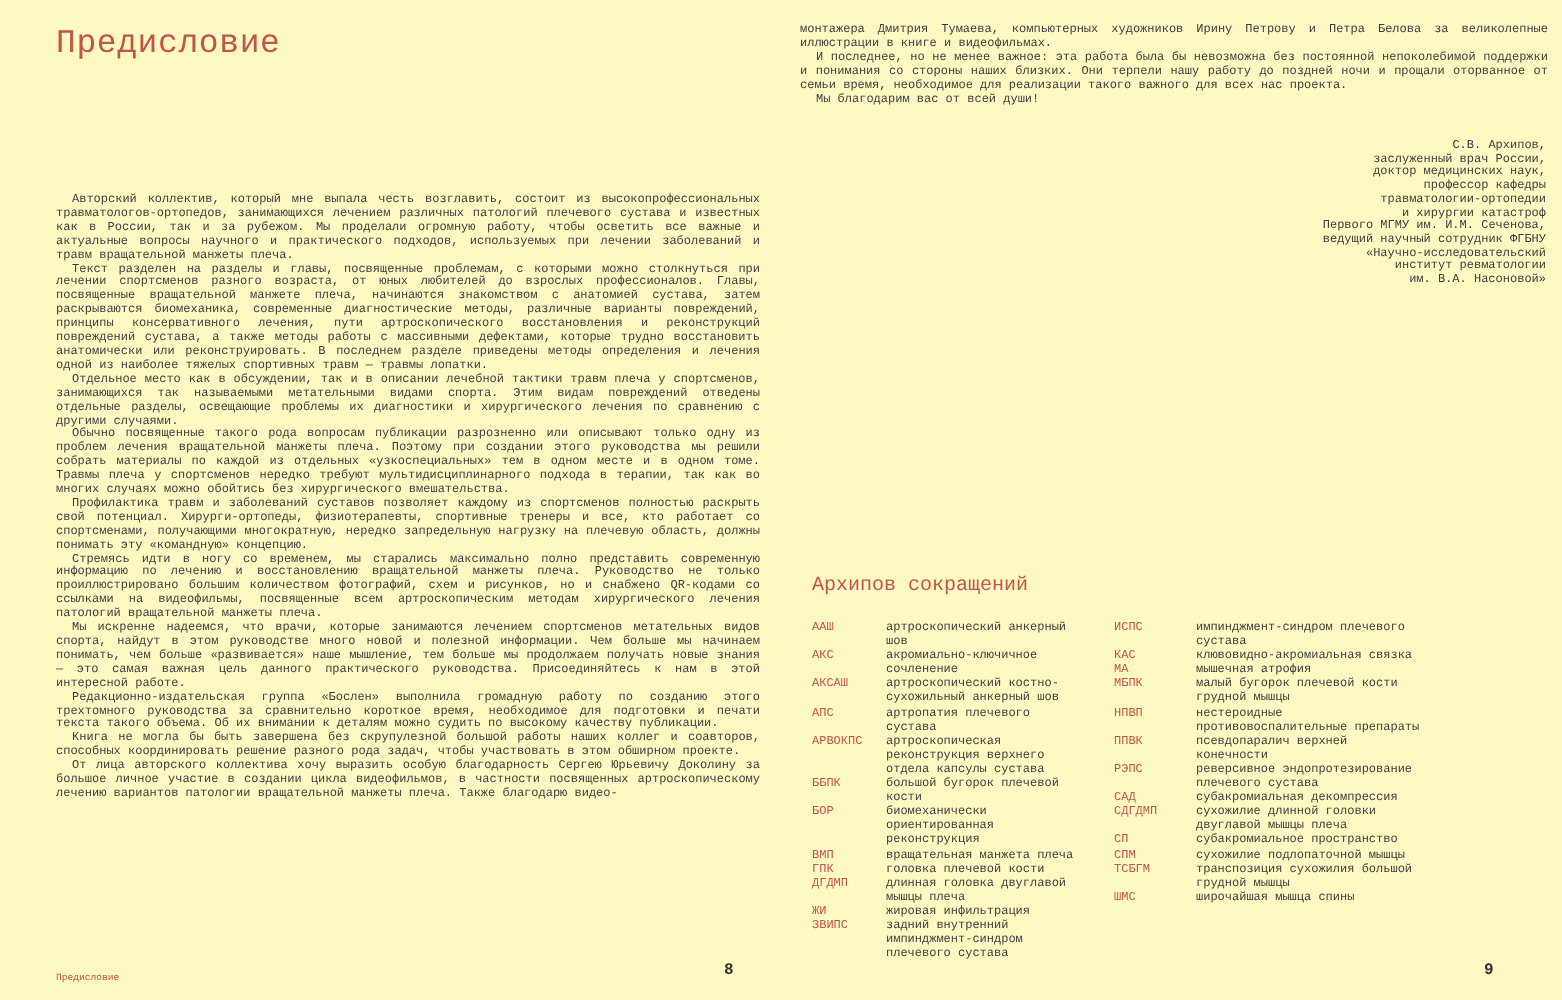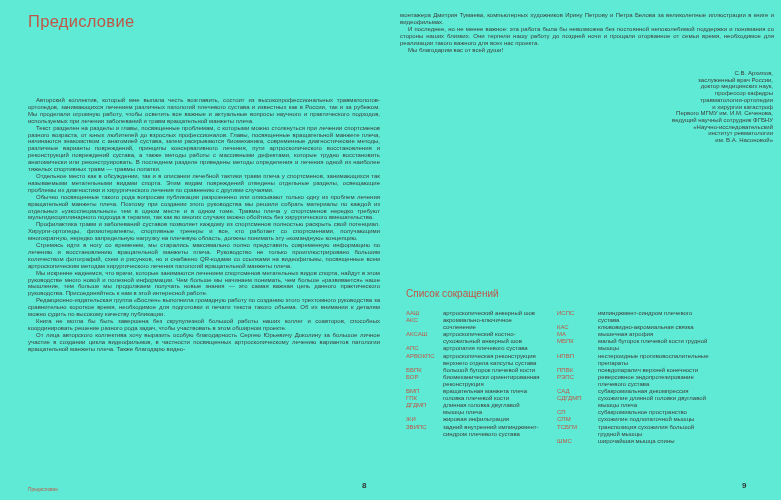--- a/index.html
+++ b/index.html
@@ -1,18 +1,18 @@
 <!DOCTYPE html>
 <html lang="ru" style="--accent: #c05648; --text: #3d3d3d;"><head>
 <meta charset="utf-8">
 <style>
   html,body{margin:0;padding:0;background:#ffffff;}
   .spread{
-    position:relative;width:781px;height:500px;background:#5eead4;overflow:hidden;
-    font-family:Liberation Sans, sans-serif;color:var(--text,#3d3d3d);
+    position:relative;width:781px;height:500px;background:#fef9c3;overflow:hidden;
+    font-family:Liberation Mono, monospace;color:var(--text,#3d3d3d);
   }
   .page-title{
     position:absolute;left:28px;top:12px;margin:0;
     font-size:16.5px;font-weight:400;letter-spacing:.3px;color:var(--accent,#c05648);
   }
   .body-text{position:absolute;font-size:6px;line-height:6.9px;text-align:justify;}
   .body-text p{margin:0;text-indent:8px;}
   .left-body{left:28px;top:97px;width:352px;}
   .right-body{left:400px;top:12px;width:374px;}
   .right-body p:first-child{text-indent:0;}
@@ -74,21 +74,21 @@
       <div>профессор кафедры</div>
       <div>травматологии-ортопедии</div>
       <div>и хирургии катастроф</div>
       <div>Первого МГМУ им. И.М. Сеченова,</div>
       <div>ведущий научный сотрудник ФГБНУ</div>
       <div>«Научно-исследовательский</div>
       <div>институт ревматологии</div>
       <div>им. В.А. Насоновой»</div>
     </div>
 
-  <h2 class="abbr-heading">Список сокращений</h2>
+  <h2 class="abbr-heading">Архипов сокращений</h2>
 
   <div class="abbr-col abbr-col-left">
       <div class="abbr-row">
       <span class="abbr-code">ААШ</span>
       <span class="abbr-def">артроскопический анкерный шов</span>
     </div>
       <div class="abbr-row">
       <span class="abbr-code">АКС</span>
       <span class="abbr-def">акромиально-ключичное сочленение</span>
     </div>

